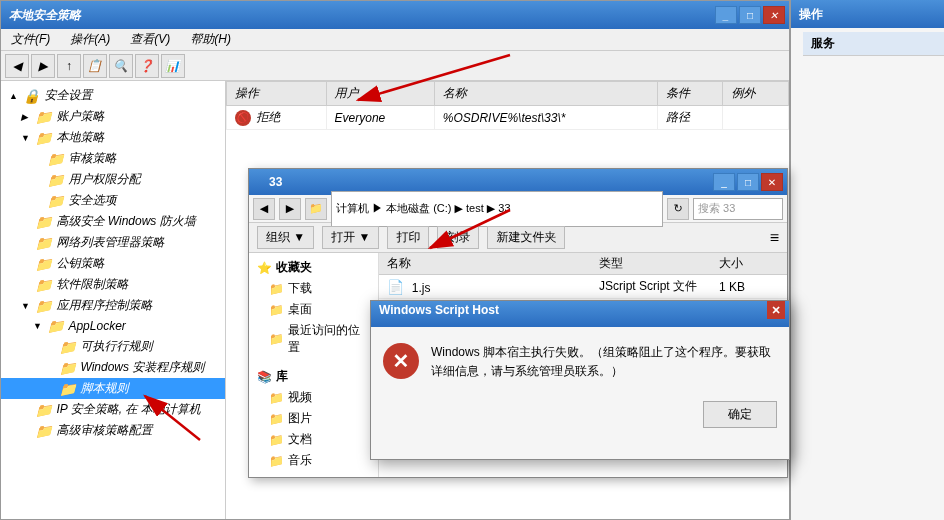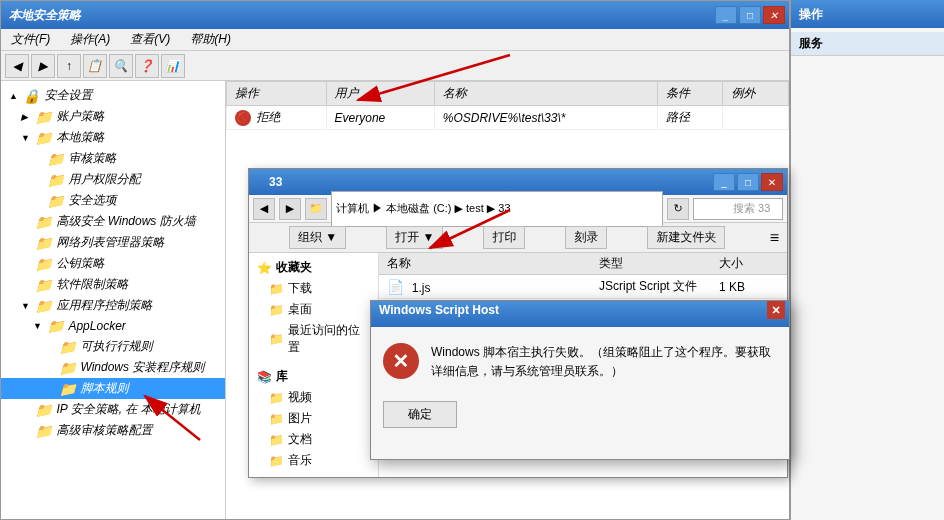--- a/index.html
+++ b/index.html
@@ -164,20 +164,21 @@
       color: white;
       padding: 4px 8px;
       font-size: 12px;
       font-weight: bold;
       height: 28px;
       display: flex;
       align-items: center;
     }
     .right-sidebar-section {
       padding: 4px 0;
+      margin-left: 12px;
     }
     .right-sidebar-title {
       background: #dde8f5;
       padding: 3px 8px;
       font-size: 12px;
       font-weight: bold;
       border-bottom: 1px solid #ccc;
     }
 
     
@@ -251,21 +252,20 @@
       gap: 8px;
       border-bottom: 1px solid #ccc;
       font-size: 12px;
     }
     .fe-action-btn {
       padding: 2px 8px;
       border: 1px solid #bbb;
       background: #e8e8e8;
       cursor: pointer;
       font-size: 12px;
-      margin-left: 32px;
     }
     .fe-content {
       display: flex;
       height: calc(100% - 84px);
     }
     .fe-sidebar {
       width: 130px;
       background: #fff;
       border-right: 1px solid #ddd;
       padding: 4px 0;
@@ -343,21 +343,21 @@
       align-items: flex-start;
       gap: 12px;
     }
     .dialog-text {
       font-size: 12px;
       line-height: 1.6;
       flex: 1;
     }
     .dialog-footer {
       display: flex;
-      justify-content: flex-start;
+      justify-content: flex-end;
       padding: 4px 12px 8px;
     }
     .dialog-ok-btn {
       padding: 4px 24px;
       background: #e8e8e8;
       border: 1px solid #aaa;
       cursor: pointer;
       font-size: 12px;
     }
 
@@ -586,21 +586,21 @@
 
   <div class="fe-toolbar">
     <div class="fe-nav-btn">◀</div>
     <div class="fe-nav-btn">▶</div>
     <div class="fe-nav-btn">📁</div>
     <div class="fe-addr-bar">
       <span>计算机 ▶ 本地磁盘 (C:) ▶ test ▶ 33</span>
     </div>
     <div class="fe-nav-btn">↻</div>
     <div class="fe-search">
-      <span style="color:#999;margin-left:35px;">搜索 33</span>
+      <span style="color:#999;">搜索 33</span>
     </div>
   </div>
 
   <div class="fe-action-bar">
     <span class="fe-action-btn">组织 ▼</span>
     <span class="fe-action-btn">打开 ▼</span>
     <span class="fe-action-btn">打印</span>
     <span class="fe-action-btn">刻录</span>
     <span class="fe-action-btn">新建文件夹</span>
     <span style="margin-left:auto;font-size:16px;">≡</span>

